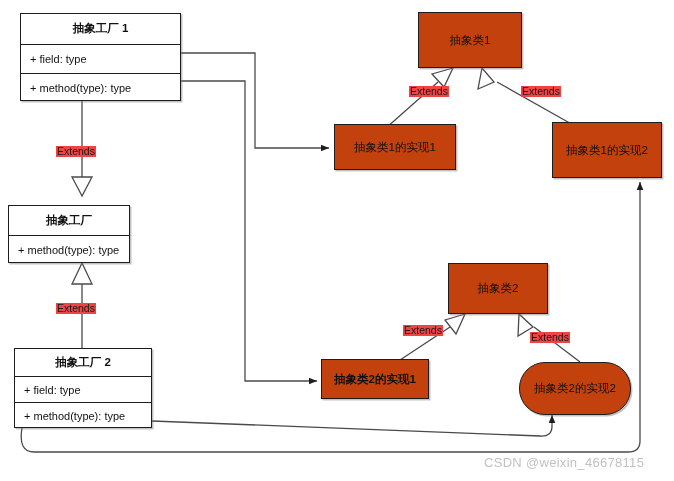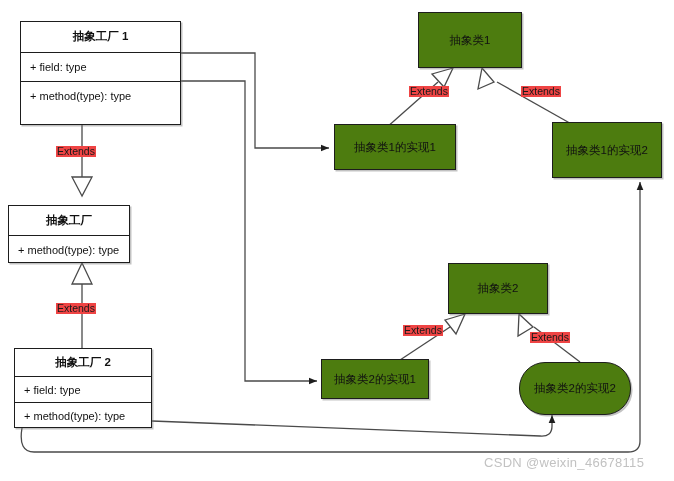--- a/index.html
+++ b/index.html
@@ -49,21 +49,21 @@
     text-align: left;
     padding-left: 9px;
     display: flex;
     align-items: center;
     box-sizing: border-box;
     border-top: 1.3px solid #1d1d1d;
   }
   .simple-box {
     position: absolute;
     border: 1.4px solid #1d1d1d;
-    background: #4d7c0f;
+    background: #c2410c;
     box-sizing: border-box;
     display: flex;
     align-items: center;
     justify-content: center;
     font-size: 11.5px;
     color: #111111;
     box-shadow: 1.5px 1.5px 0 rgba(120,120,120,0.45);
   }
   .edge-label {
     position: absolute;
@@ -144,21 +144,21 @@
       <path d="M465,314 L445,320 L456,334 z" fill="#ffffff" stroke="#4a4a4a" stroke-width="1.3"></path>
     </g>
 
     
     <g>
       <line x1="580" y1="362" x2="534" y2="327" stroke="#4a4a4a" stroke-width="1.3"></line>
       <path d="M519,314 L518,336 L533,327 z" fill="#ffffff" stroke="#4a4a4a" stroke-width="1.3"></path>
     </g>
   </svg>
 
-  <div class="uml-box" style="left:20px; top:21px; width:161px; height:104px;">
+  <div class="uml-box" style="left:20px; top:13px; width:161px; height:88px;">
     <div class="uml-title" style="height:30px;">抽象工厂 1</div>
     <div class="uml-row" style="height:29px;">+ field: type</div>
     <div class="uml-row" style="height:29px;">+ method(type): type</div>
   </div>
 
   <div class="uml-box" style="left:8px; top:205px; width:122px; height:58px;">
     <div class="uml-title" style="height:29px;">抽象工厂</div>
     <div class="uml-row" style="height:29px;">+ method(type): type</div>
   </div>
 
@@ -177,21 +177,21 @@
   </div>
 
   <div class="simple-box" style="left:552px; top:122px; width:110px; height:56px;">
     <span>抽象类1的实现2</span>
   </div>
 
   <div class="simple-box" style="left:448px; top:263px; width:100px; height:51px;">
     <span>抽象类2</span>
   </div>
 
-  <div class="simple-box" style="left:321px; top:359px; width:108px; height:40px;">
+  <div class="simple-box" style="left:321px; top:359px; width:108px; height:40px;font-weight:bold;">
     <span>抽象类2的实现1</span>
   </div>
 
   <div class="simple-box" style="left:519px; top:362px; width:112px; height:53px;border-radius:26px;">
     <span>抽象类2的实现2</span>
   </div>
 
   <div class="edge-label" style="left:56px; top:146px;">Extends</div>
 
   <div class="edge-label" style="left:56px; top:303px;">Extends</div>

